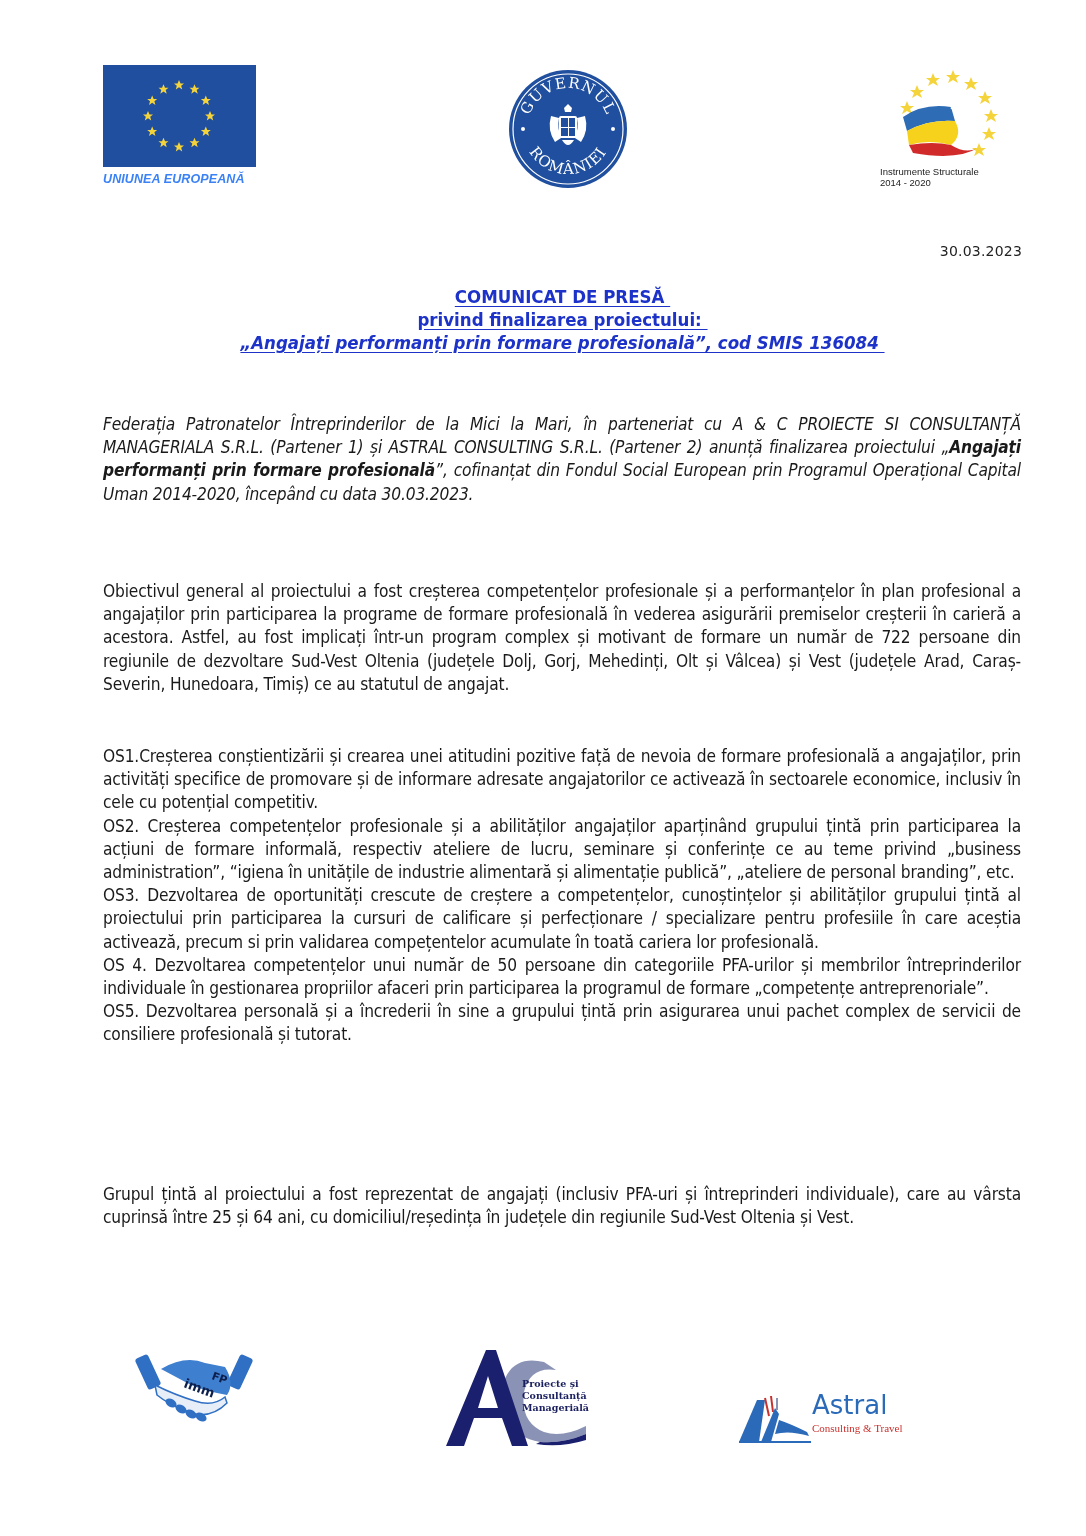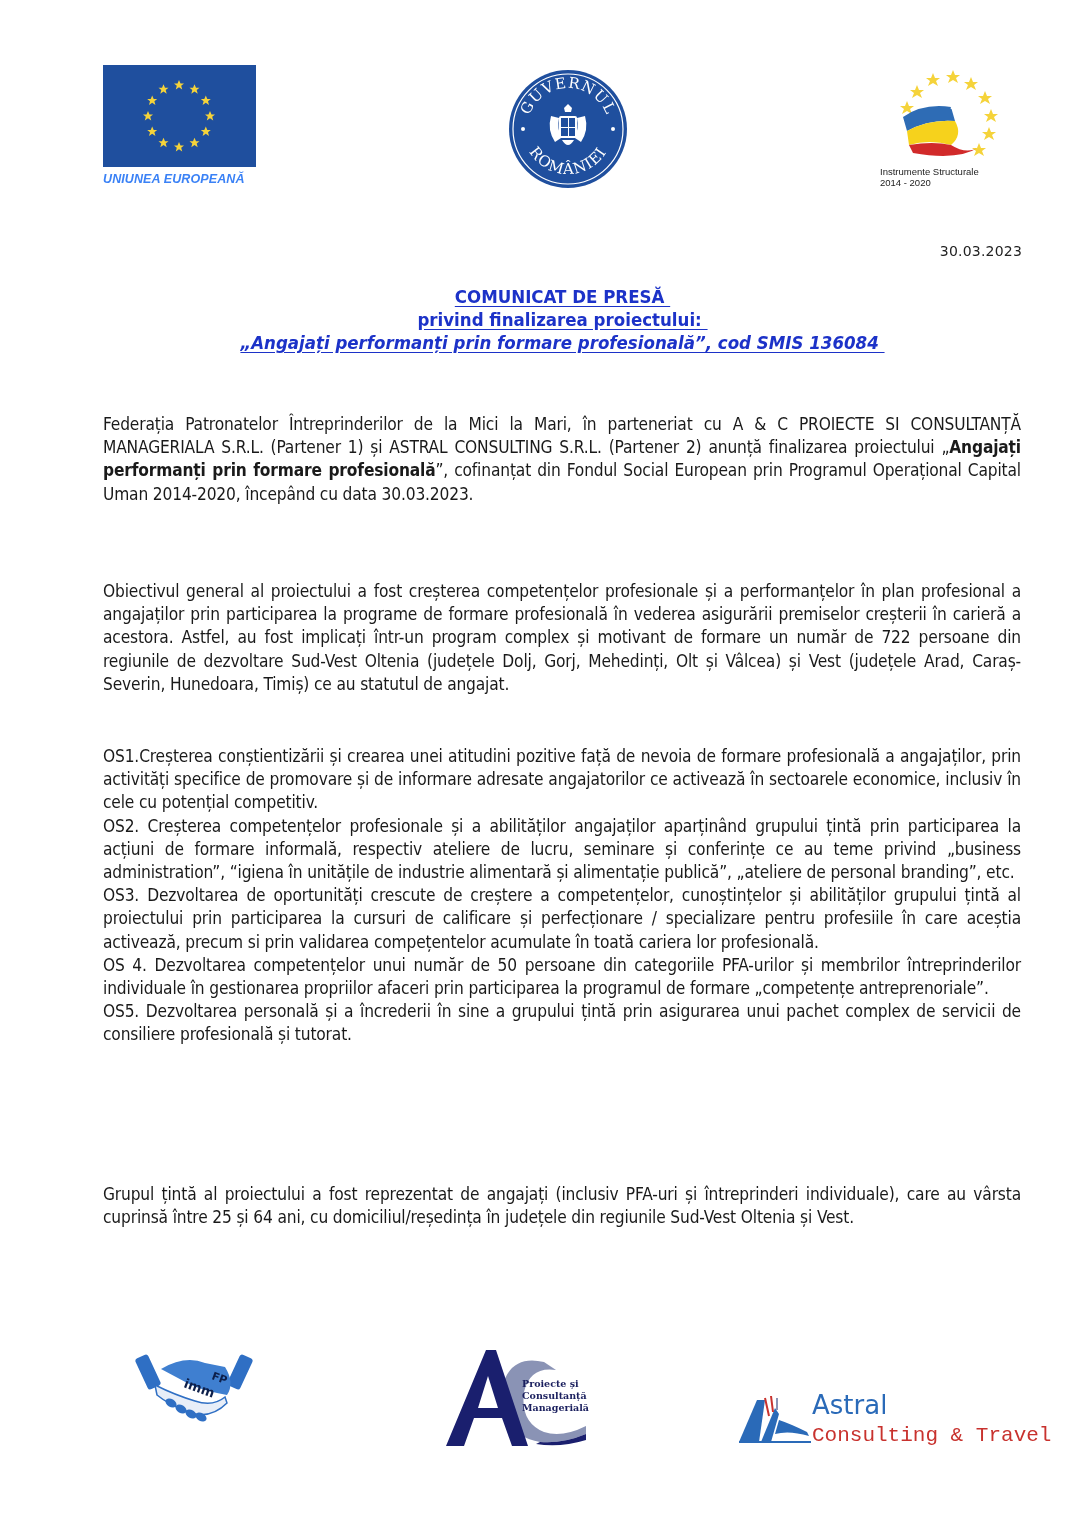--- a/index.html
+++ b/index.html
@@ -27,33 +27,33 @@
     .title-block div { text-decoration: underline; text-underline-offset: 3px; white-space: pre; }
     .title-block .t1 { font-weight: bold; }
     .title-block .t2 { font-weight: bold; }
     .title-block .t3 { font-weight: bold; font-style: italic; }
 
     .body-text {
       left: 103px; width: 918px; font-size: 17.2px; line-height: 23.2px; text-align: justify; color: #1a1a1a;
       letter-spacing: -0.15px;
     }
     .body-text p { margin: 0; }
-    .p1 { top: 413px; }
+    .p1 { top: 413px; font-style: italic; }
     .p2 { top: 580px; }
     .p3 { top: 745px; }
     .p4 { top: 1183px; }
     .gap { height: 4px; }
     b { font-weight: bold; }
 
     .footer-logo { position: absolute; }
     .fp-logo { left: 135px; top: 1345px; width: 120px; height: 80px; }
     .ac-logo { left: 440px; top: 1348px; width: 150px; height: 100px; }
     .astral-logo { left: 735px; top: 1390px; width: 260px; height: 55px; }
     .astral-name { left: 812px; top: 1392px; font-family: "DejaVu Sans", sans-serif; font-size: 26px; color: #2a6ab8; line-height: 26px; }
-    .astral-sub { left: 812px; top: 1419px; font-family: Liberation Mono, monospace; font-size: 21px; color: #c8322e; line-height: 18px; white-space: nowrap; margin-top: 8px; }
+    .astral-sub { left: 812px; top: 1419px; font-family: Liberation Serif, serif; font-size: 11px; color: #c8322e; line-height: 18px; white-space: nowrap; }
     .ac-text { left: 522px; top: 1378px; font-family: "DejaVu Serif", serif; font-weight: bold; font-size: 9.5px; line-height: 12px; color: #1a1f5e; }
   </style>
 </head>
 <body>
 
 <div class="abs eu-flag">
   <svg width="153" height="102" viewBox="0 0 153 102">
     <g fill="#f5d33a">
 
       <g transform="translate(76,20)">

